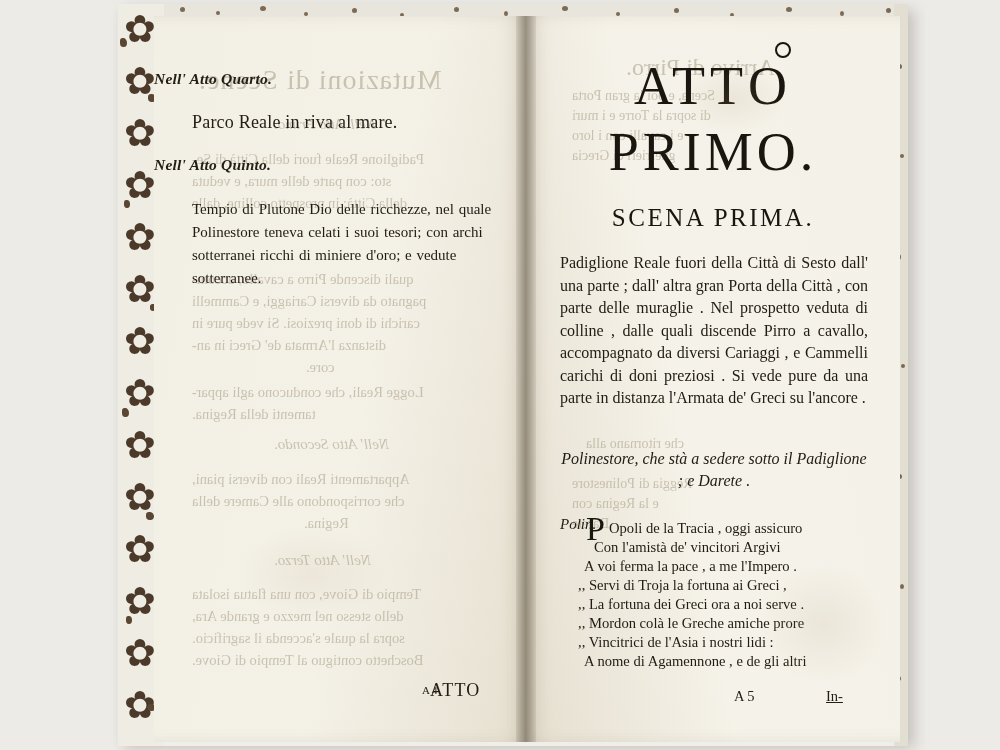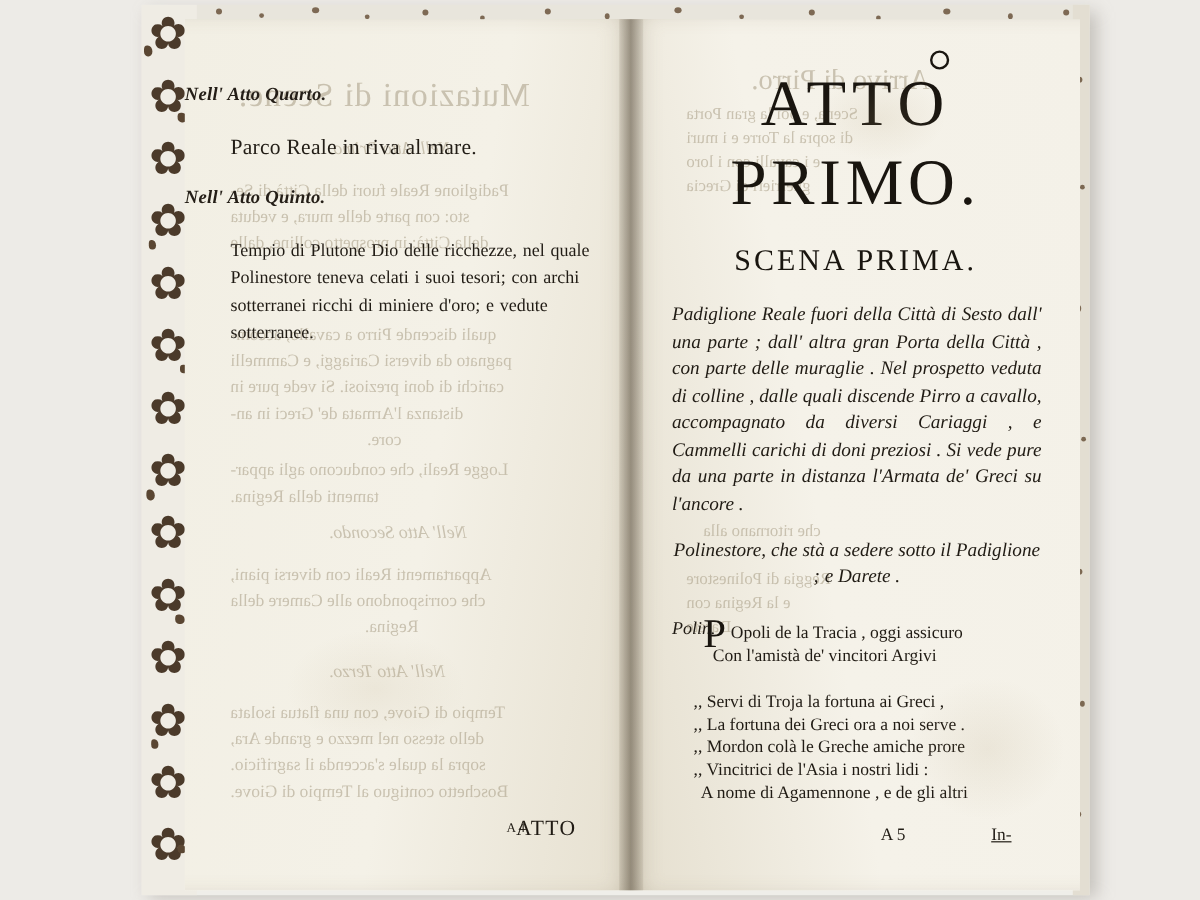--- a/index.html
+++ b/index.html
@@ -201,21 +201,20 @@
     width: 374px;
     text-align: center;
     font-size: 25px;
     letter-spacing: 2.5px;
     color: #19150f;
   }
   .stage-dir {
     position: absolute;
     left: 34px;
     width: 308px;
-    font-style: italic;
     font-size: 16px;
     line-height: 22.5px;
     color: #201b14;
     white-space: normal;
     text-align: justify;
   }
   .char-note {
     position: absolute;
     left: 34px;
     width: 308px;
@@ -385,20 +384,21 @@
         <div class="stage-dir" style="top:236px;">Padiglione Reale fuori della Città di Sesto dall' una parte ; dall' altra gran Porta della Città , con parte delle muraglie . Nel prospetto veduta di colline , dalle quali discende Pirro a cavallo, accompagnato da diversi Cariaggi , e Cammelli carichi di doni preziosi . Si vede pure da una parte in distanza l'Armata de' Greci su l'ancore .</div>
 
         <div class="char-note" style="top:432px;">Polinestore, che stà a sedere sotto il Padiglione ; e Darete .</div>
 
         <div class="speaker" style="top:500px;">Polin.</div>
 
         <div class="dropcap" style="top:498px;">P</div>
 
         <div class="verse" style="left:83px; top:503px;">Opoli de la Tracia , oggi assicuro</div>
         <div class="verse" style="left:68px; top:522px;">Con l'amistà de' vincitori Argivi</div>
+        <div class="verse" style="left:58px; top:541px;">A voi ferma la pace , a me l'Impero .</div>
         <div class="verse" style="left:52px; top:560px;">,, Servi di Troja la fortuna ai Greci ,</div>
         <div class="verse" style="left:52px; top:579px;">,, La fortuna dei Greci ora a noi serve .</div>
         <div class="verse" style="left:52px; top:598px;">,, Mordon colà le Greche amiche prore</div>
         <div class="verse" style="left:52px; top:617px;">,, Vincitrici de l'Asia i nostri lidi :</div>
         <div class="verse" style="left:58px; top:636px;">A nome di Agamennone , e de gli altri</div>
 
         <div class="sig-r" style="left:208px; top:672px;">A 5</div>
         <div class="sig-r" style="left:300px; top:672px;text-decoration:underline;">In-</div>
       </div>
     </div>

